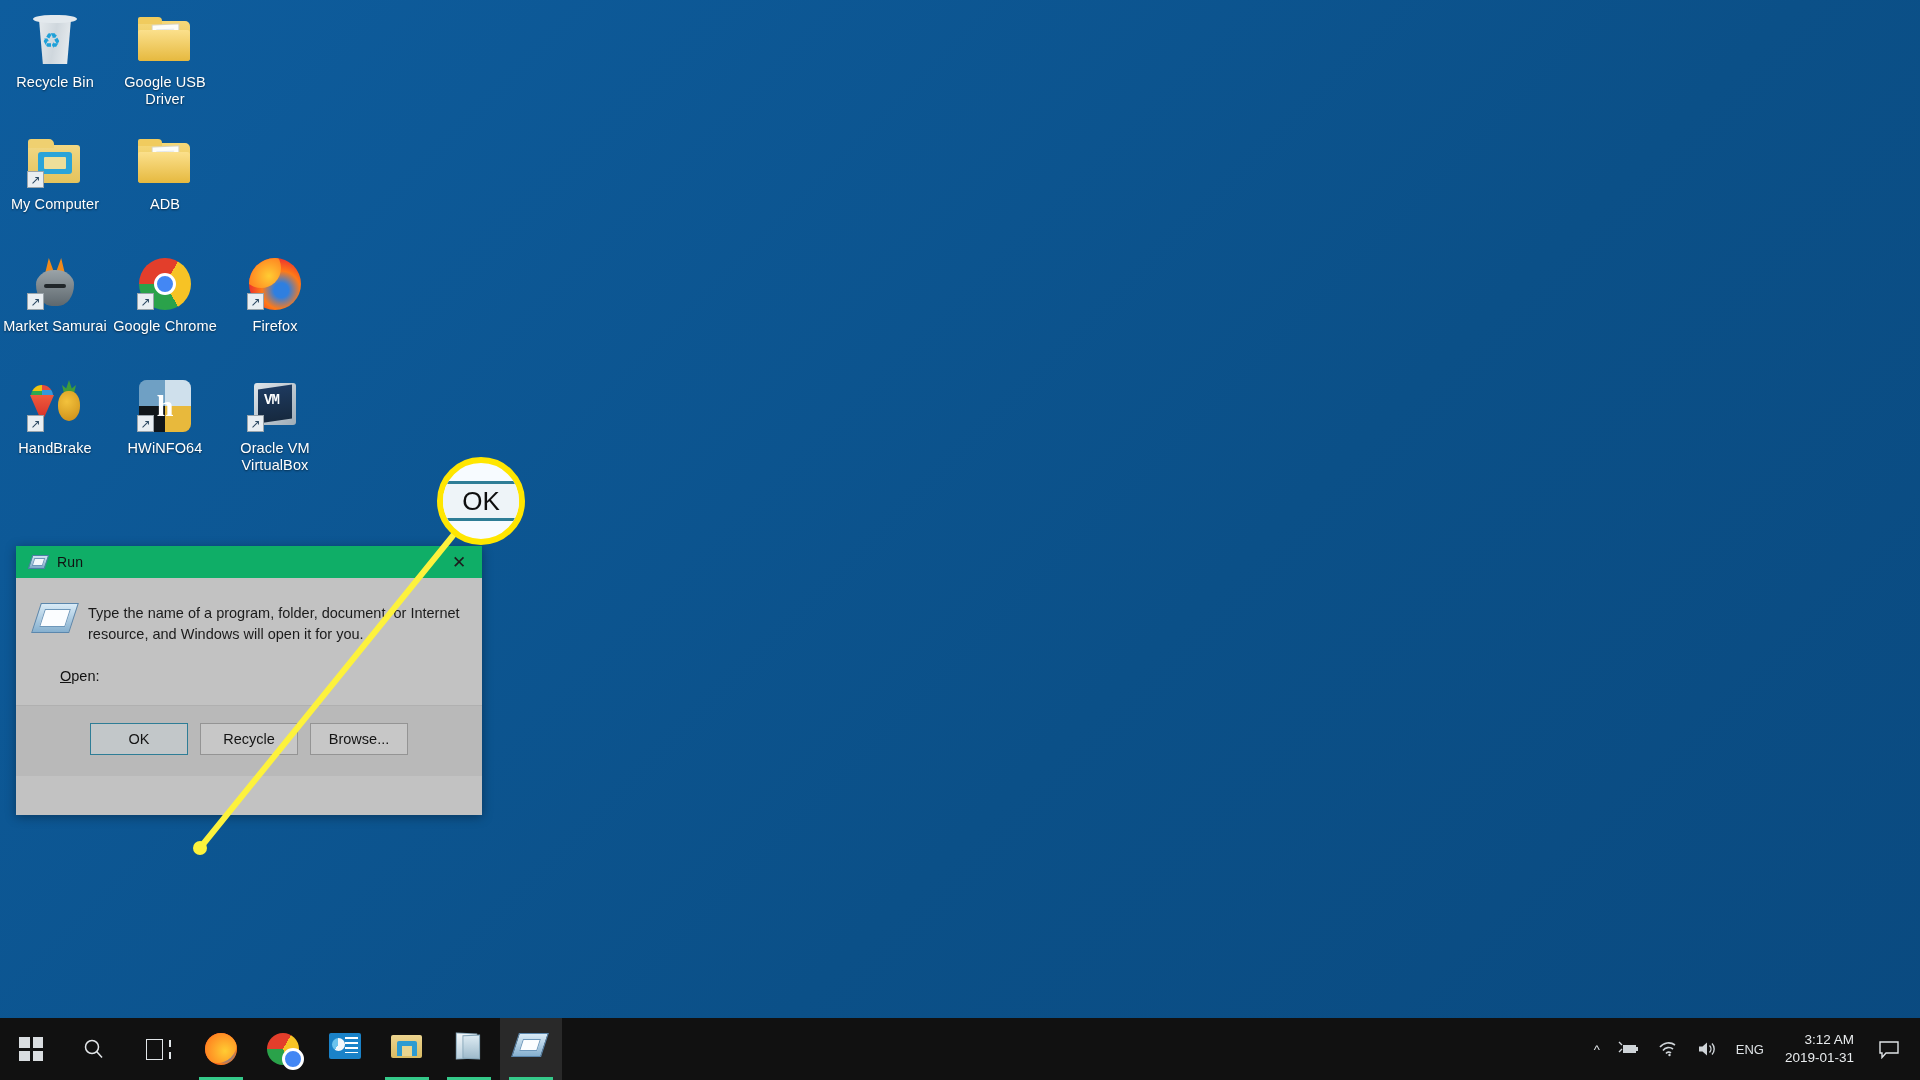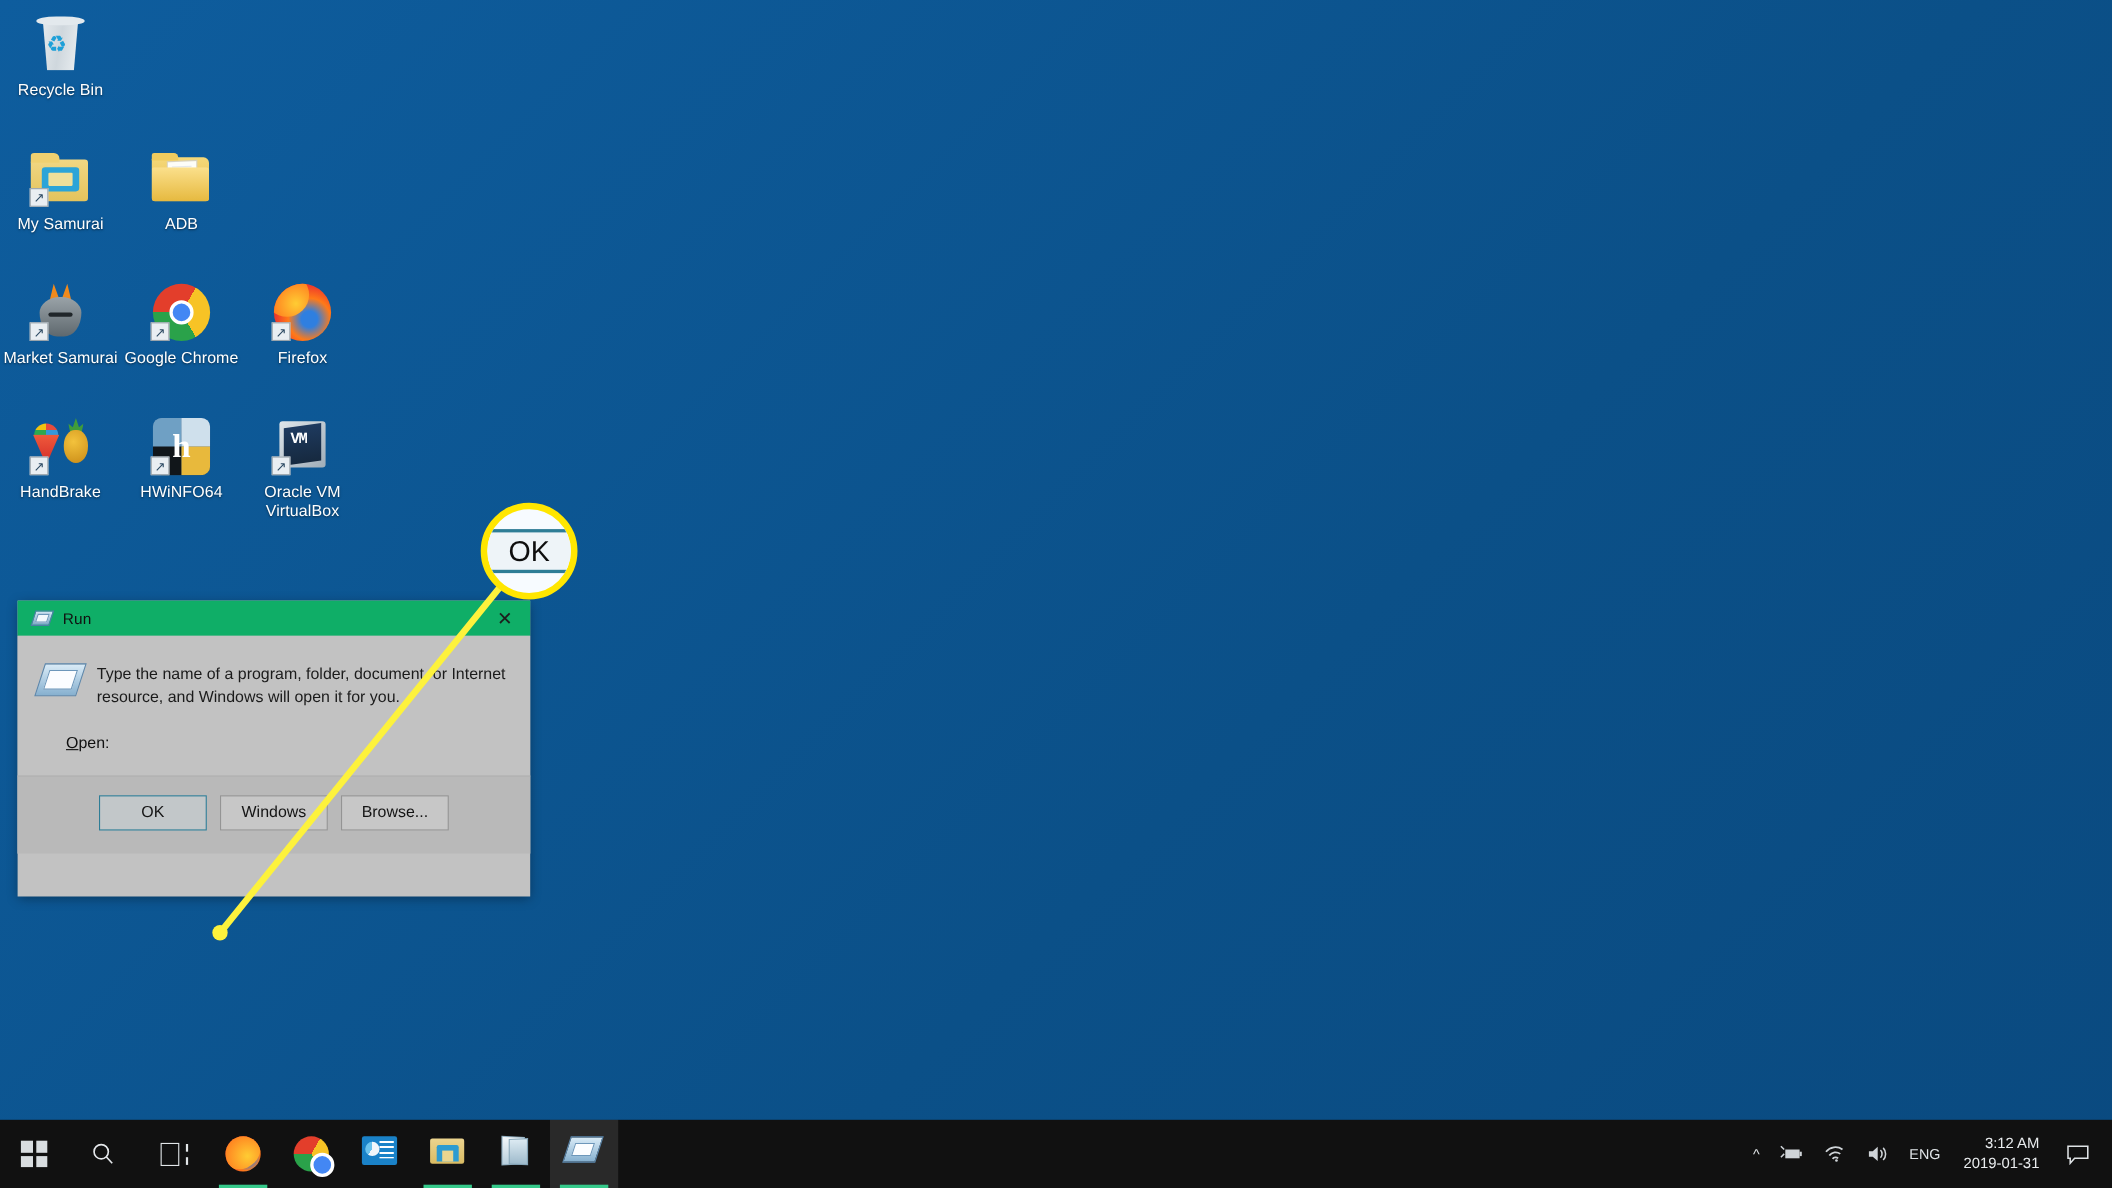--- a/index.html
+++ b/index.html
@@ -530,34 +530,45 @@
           <div class="recycle">
               <div class="bin"></div>
               <div class="lid"></div>
               <div class="tri">♻</div>
             </div>
         </div>
         <div class="label">Recycle Bin</div>
       </div>
 
 
+      <div class="desk-icon">
+        <div class="glyph">
+          <div class="folder">
+              <div class="back"></div>
+              <div class="tab"></div>
+              <div class="paper"></div>
+              <div class="front"></div>
+            </div>
+        </div>
+        <div class="label">Google USB Driver</div>
+      </div>
     </div>
 
     <div class="icon-row">
       <div class="desk-icon">
         <div class="glyph">
           <div class="mycomp">
               <div class="fold"></div>
               <div class="tab2"></div>
               <div class="monitor"></div>
               <div class="screen"></div>
             </div>
           <div class="shortcut-arrow">↗</div>
         </div>
-        <div class="label">My Samurai</div>
+        <div class="label">My Computer</div>
       </div>
 
 
       <div class="desk-icon">
         <div class="glyph">
           <div class="folder">
               <div class="back"></div>
               <div class="tab"></div>
               <div class="paper"></div>
               <div class="front"></div>
@@ -661,21 +672,21 @@
         </div>
         <div id="run-desc">Type the name of a program, folder, document, or Internet resource, and Windows will open it for you.</div>
       </div>
 
       <div id="open-row">
         <div id="open-label"><u>O</u><span>pen:</span></div>
       </div>
 
       <div id="btn-row">
         <div class="dlg-btn default">OK</div>
-        <div class="dlg-btn">Windows</div>
+        <div class="dlg-btn">Recycle</div>
         <div class="dlg-btn">Browse...</div>
       </div>
     </div>
   </div>
 
   <svg id="callout-line" viewBox="0 0 1920 1080">
     <line x1="481" y1="501" x2="200" y2="848" stroke="#fdf23c" stroke-width="6" stroke-linecap="round"></line>
     <circle cx="200" cy="848" r="7" fill="#fdf23c"></circle>
   </svg>
 

